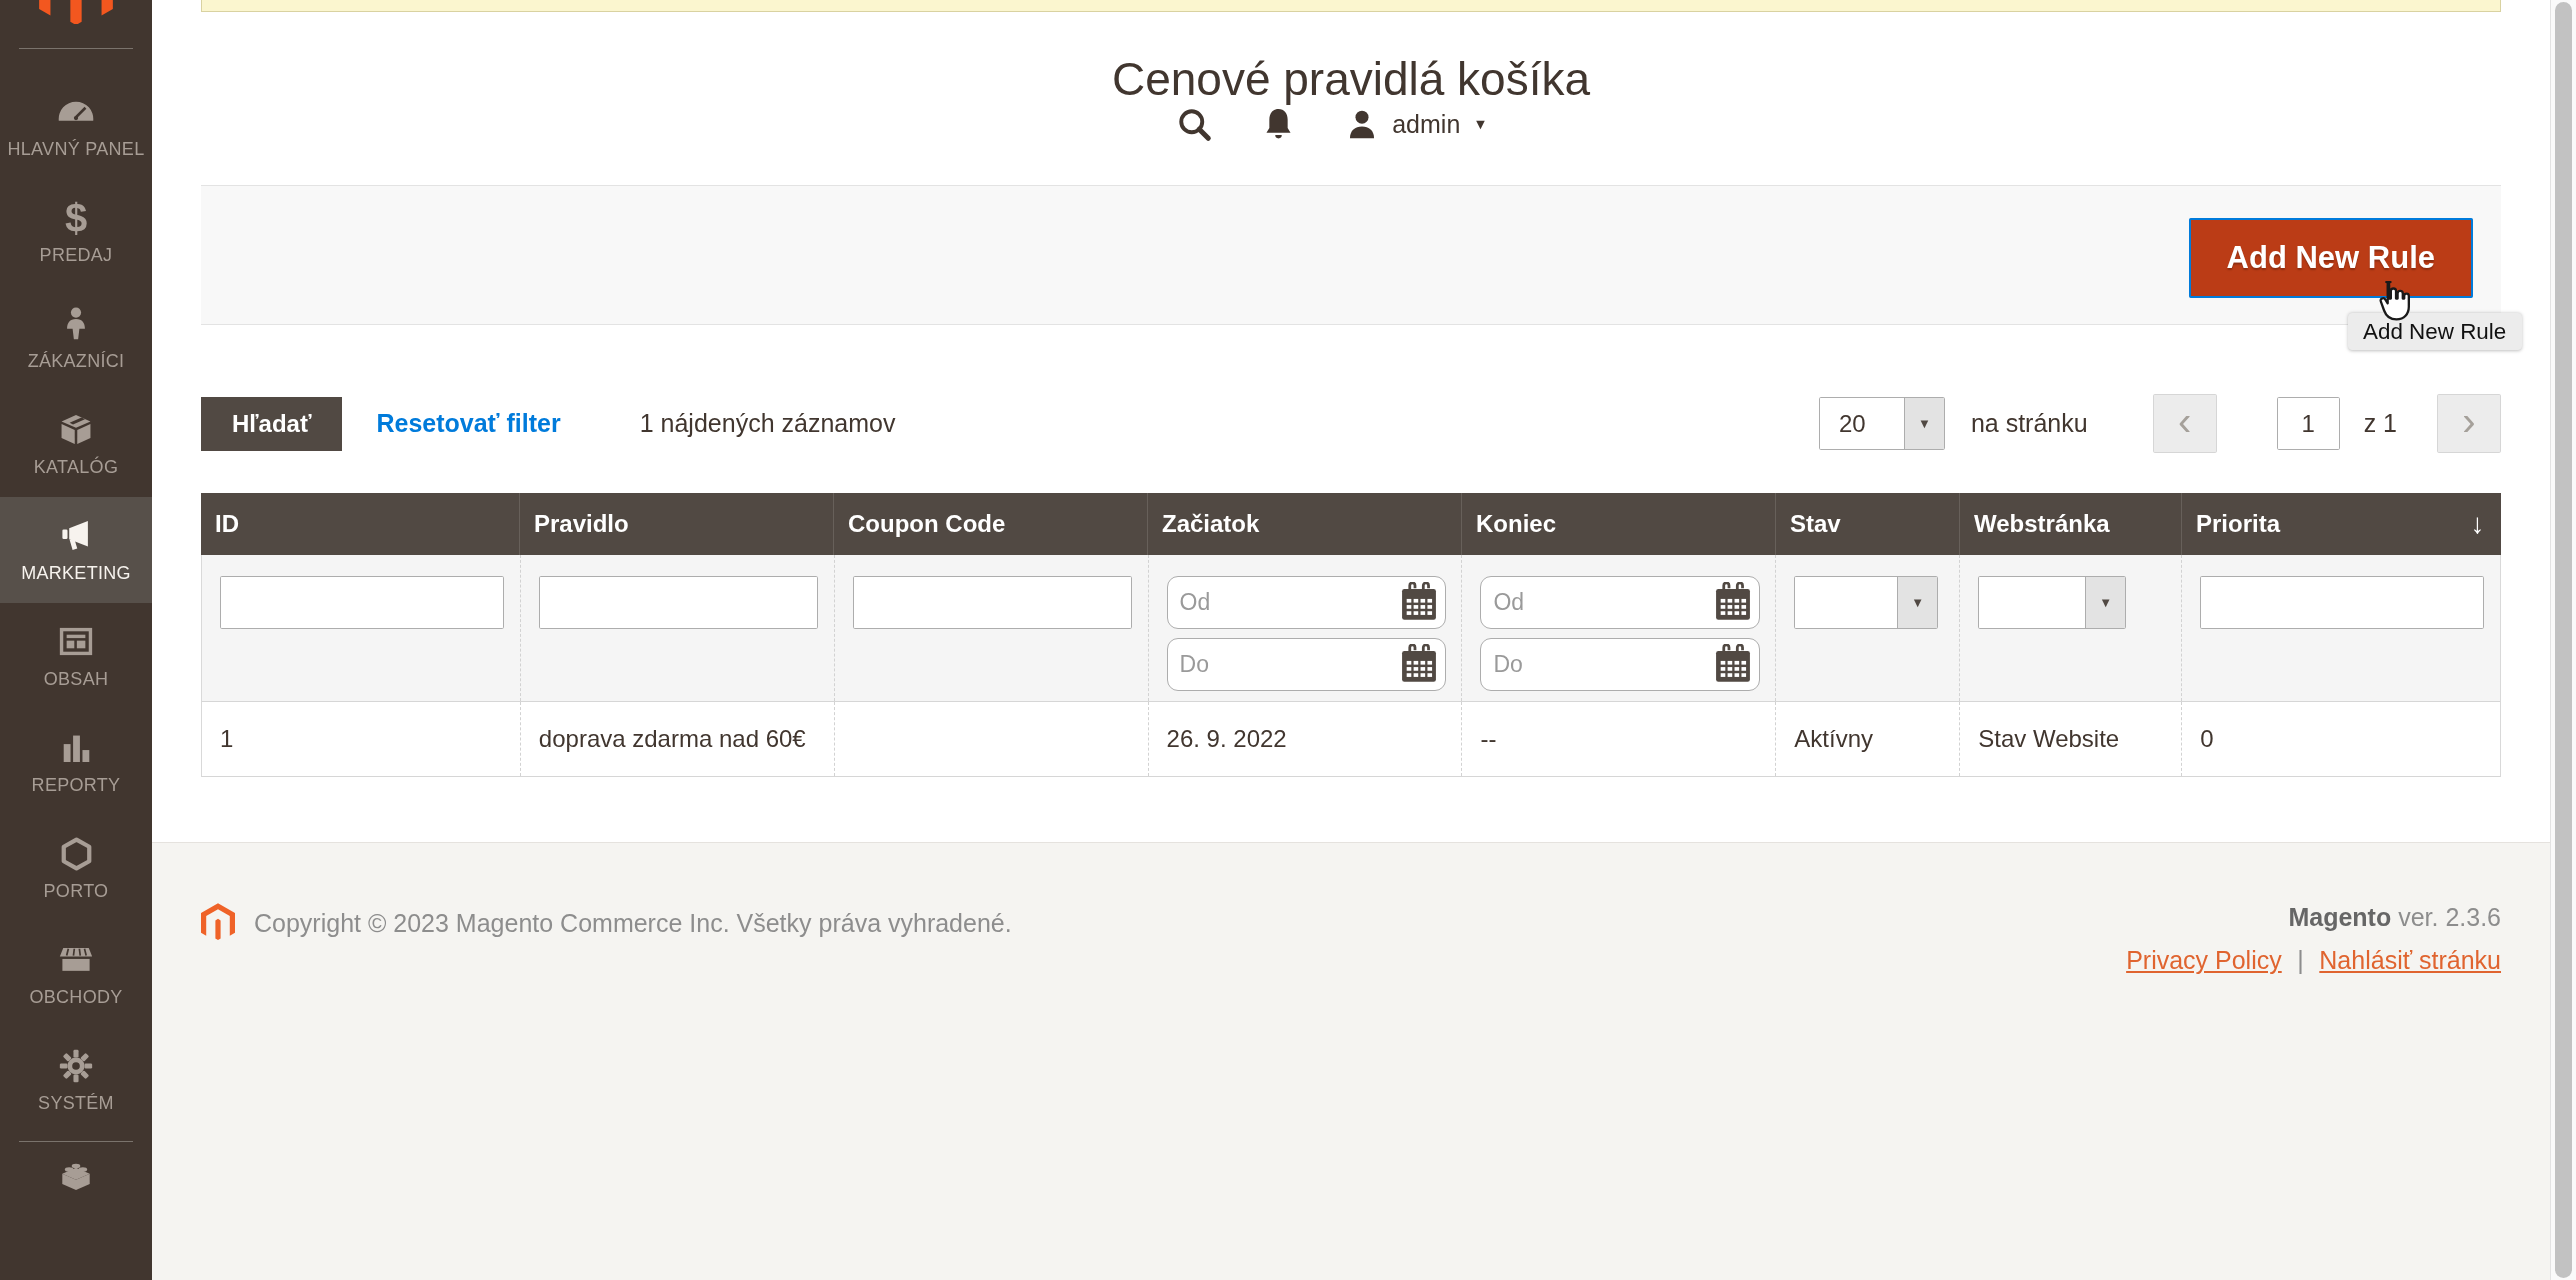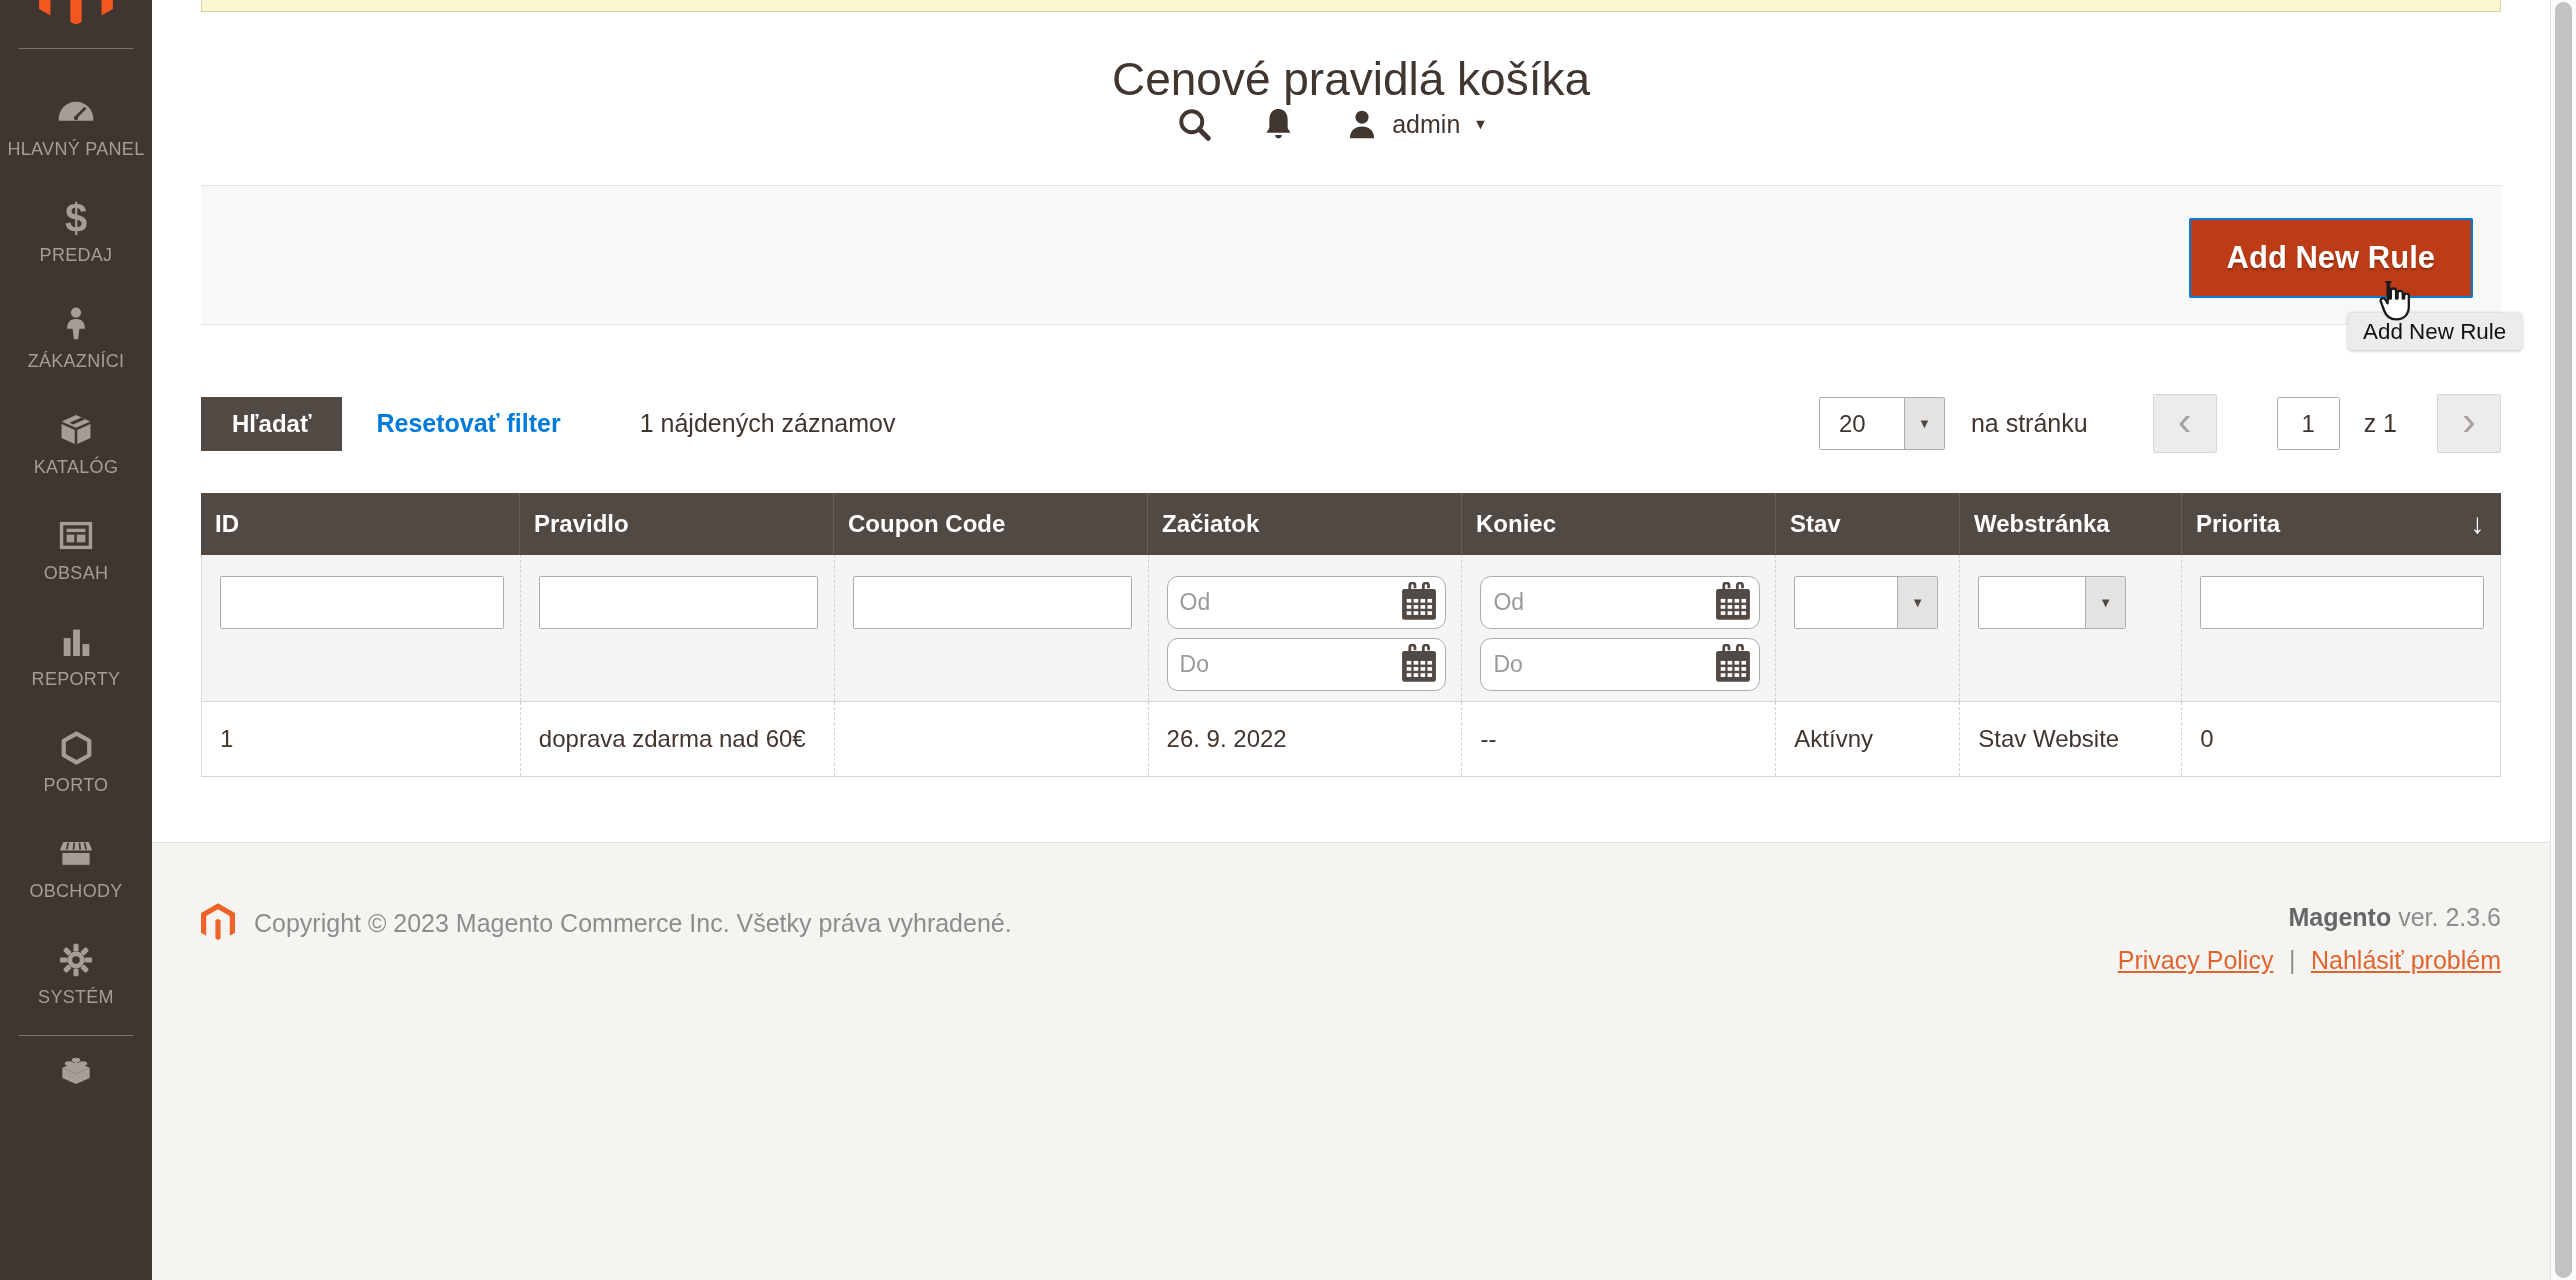--- a/index.html
+++ b/index.html
@@ -125,20 +125,30 @@
     <div class="nav-item">
       <span class="nav-icon">
         <svg width="34" height="33" viewBox="0 0 40 38" fill="currentColor">
             <path d="M20 2 L37 9.5 L20 17 L3 9.5 Z"></path>
             <path d="M3 12.5 L18.5 19.5 V36 L3 29 Z"></path>
             <path d="M37 12.5 L21.5 19.5 V36 L37 29 Z"></path>
             <path d="M26.5 5 L12.5 11.2 L16.5 13 L30.5 6.8 Z" fill="#41362f"></path>
           </svg>
       </span>
       <span class="nav-label">KATALÓG</span>
+    </div>
+    <div class="nav-item selected">
+      <span class="nav-icon">
+        <svg width="34" height="33" viewBox="0 0 40 38" fill="currentColor">
+            <rect x="4" y="12" width="6" height="11" rx="1.5"></rect>
+            <path d="M12 10.5 L34 2 V32 L12 23.5 Z"></path>
+            <path d="M12.5 24 L16 36 L21.5 34.2 L18.2 23.5 Z"></path>
+          </svg>
+      </span>
+      <span class="nav-label">MARKETING</span>
     </div>
     <div class="nav-item">
       <span class="nav-icon">
         <svg width="34" height="29" viewBox="0 0 40 34">
             <rect x="3" y="3" width="34" height="28" fill="none" stroke="currentColor" stroke-width="4"></rect>
             <rect x="9" y="9" width="22" height="4" fill="currentColor"></rect>
             <rect x="9" y="16" width="9" height="9" fill="currentColor"></rect>
             <rect x="21" y="16" width="10" height="9" fill="currentColor"></rect>
           </svg>
       </span>
@@ -420,21 +430,21 @@
         </svg>
         <span>Copyright © 2023 Magento Commerce Inc. Všetky práva vyhradené.</span>
       </div>
       <div class="f-right">
         <div class="f-ver">
           <b>Magento</b><span> ver. 2.3.6</span>
         </div>
         <div class="f-links">
           <a>Privacy Policy</a>
           <span class="f-sep">|</span>
-          <a>Nahlásiť problém</a>
+          <a>Nahlásiť stránku</a>
         </div>
       </div>
     </div>
   </footer>
 </main>
 
 <div class="scrollbar">
   <div class="scroll-thumb"></div>
 </div>
 

